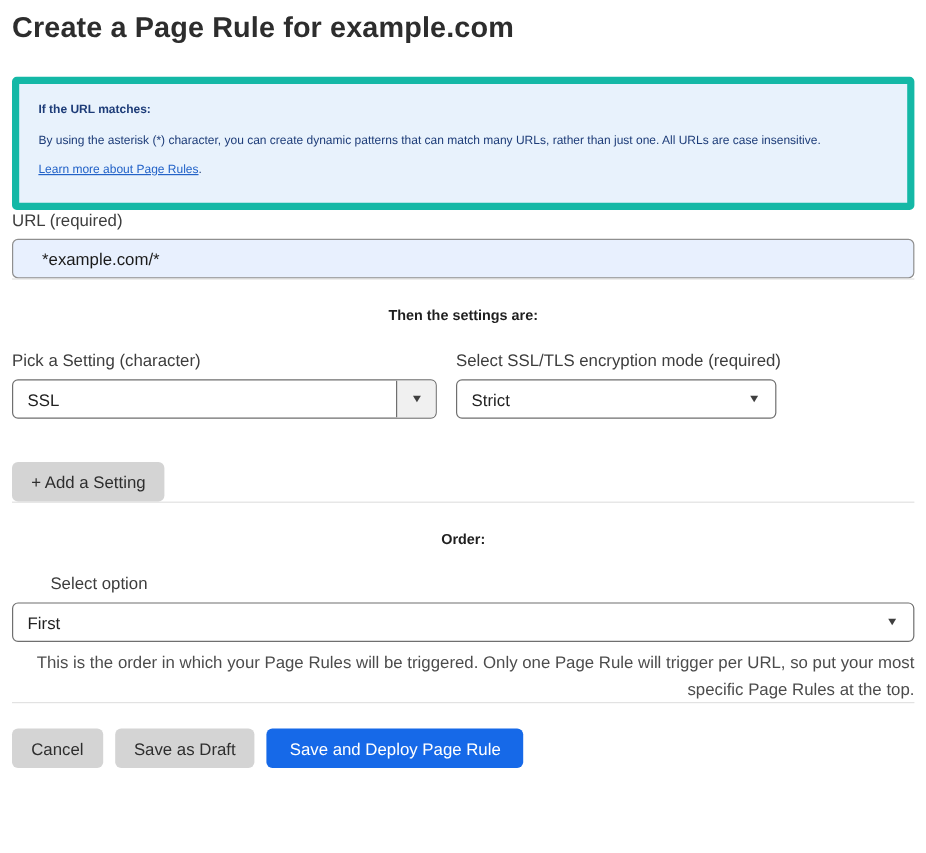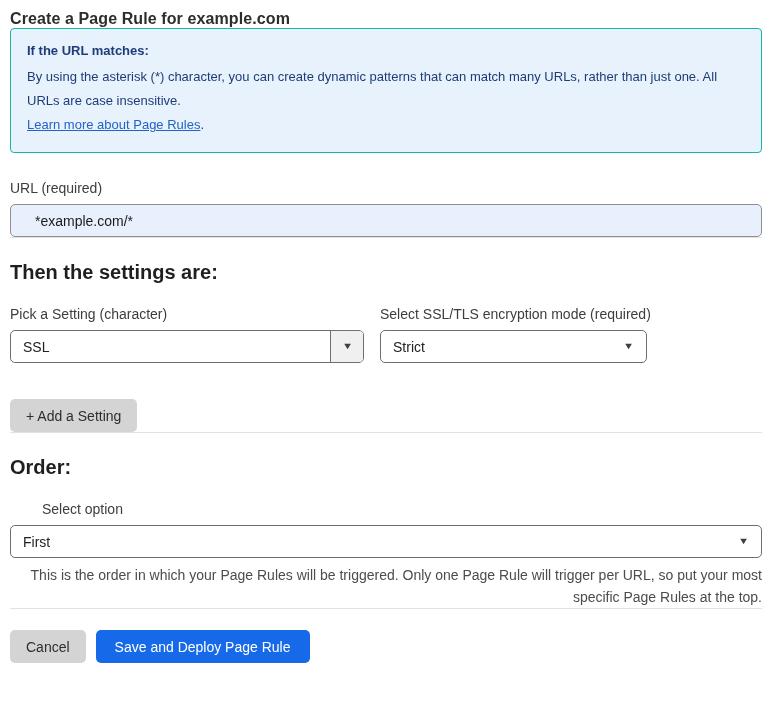--- a/index.html
+++ b/index.html
@@ -10,53 +10,53 @@
     color: #2e2e2e;
   }
   .page {
     width: 772px;
     height: 711px;
     box-sizing: border-box;
     padding: 6px 10px 0 10px;
     overflow: hidden;
   }
   .page-title {
-    font-size: 16px;
+    font-size: 24px;
     font-weight: 700;
     color: #2d2d2d;
-    margin: 4px 0 0 0;
+    margin: 4px 0 26px 0;
     letter-spacing: 0.1px;
   }
   
   .info-box {
     background: #e8f2fc;
-    border: 1px solid #14b8a6;
+    border: 6px solid #14b8a6;
     border-radius: 4px;
     padding: 10px 16px 15px 16px;
     color: #1d3c78;
-    font-size: 13px;
+    font-size: 10px;
     line-height: 24px;
   }
   .info-heading {
     font-weight: 700;
     margin: 0 0 2px 0;
   }
   .info-body { margin: 0; max-width: 700px; }
   .info-link {
     color: #2363c8;
     text-decoration: underline;
     cursor: pointer;
   }
   
   .field-label {
     font-size: 14px;
     color: #3d3d3d;
     margin-bottom: 8px;
   }
-  .url-section { margin-top: 27px; }
+  .url-section { }
   .url-input {
     display: block;
     width: 100%;
     box-sizing: border-box;
     height: 33px;
     background: #e8f0fe;
     border: 1px solid #8f8f8f;
     border-radius: 5px;
     padding: 0 24px;
     font-size: 14px;
@@ -66,24 +66,25 @@
   }
   hr.divider {
     border: none;
     border-top: 1px solid #e2e2e2;
     margin: 0;
   }
   .divider-1 { margin-top: 37px; }
   .divider-2 { margin-top: 16px; }
   .divider-3 { margin-top: 20px; }
   .section-heading {
-    font-size: 20px;
+    font-size: 12px;
     font-weight: 700;
     color: #1f1f1f;
     margin: 23px 0 22px 0;
+    text-align: center;
   }
   
   .settings-grid {
     display: grid;
     grid-template-columns: 354px 1fr;
     column-gap: 16px;
   }
   .select {
     display: flex;
     align-items: center;
@@ -211,16 +212,17 @@
     <span class="caret-plain">
       <span class="caret">▼</span>
     </span>
   </div>
   <p class="order-help">This is the order in which your Page Rules will be triggered. Only one Page Rule will trigger per URL, so put your most specific Page Rules at the top.</p>
 
   <hr class="divider divider-3">
 
   <div class="footer-buttons">
     <button class="btn btn-gray">Cancel</button>
+    <button class="btn btn-gray">Save as Draft</button>
     <button class="btn btn-primary">Save and Deploy Page Rule</button>
   </div>
 
 </div>
 
 </body></html>

